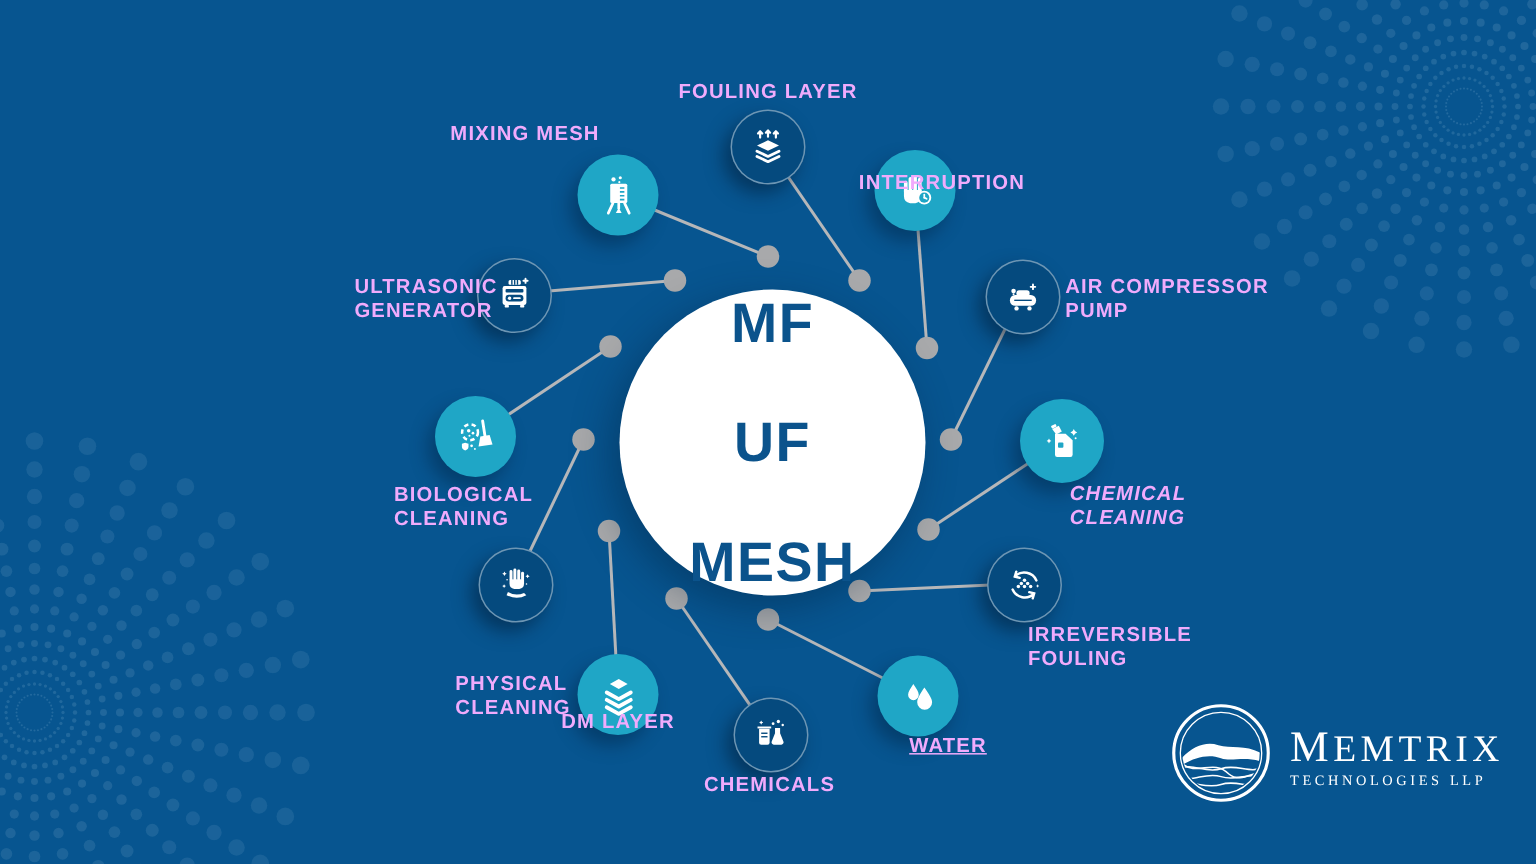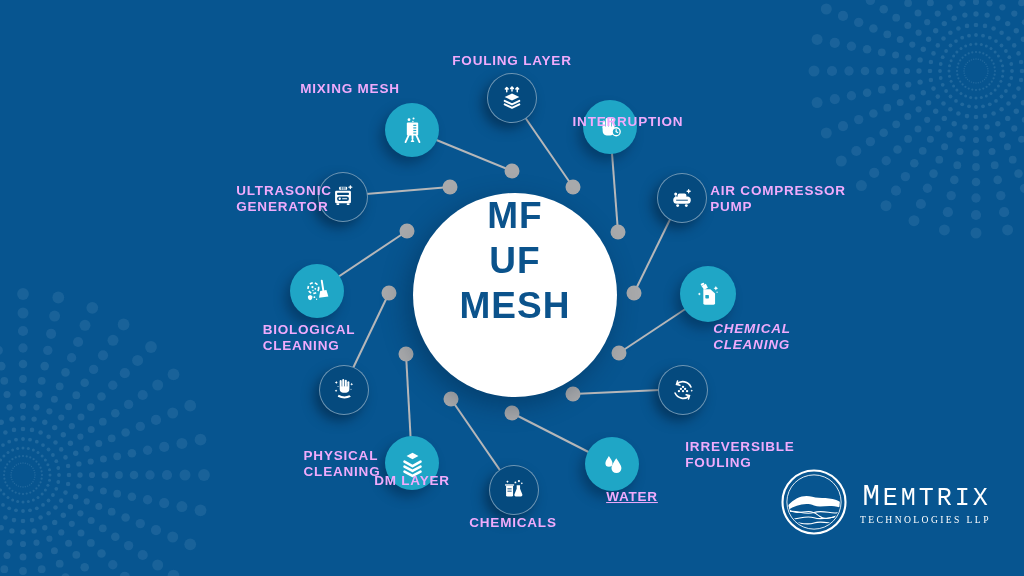--- a/index.html
+++ b/index.html
@@ -13,21 +13,21 @@
   }
   #decor-layer,#link-layer{
     position:absolute;left:0;top:0;width:1024px;height:576px;
   }
   #decor-layer{z-index:0;}
   #link-layer{z-index:1;}
   #center-circle{
     position:absolute;z-index:2;
     background:#ffffff;
     border-radius:50%;
-    display:flex;flex-direction:column;align-items:center;justify-content:flex-start;
+    display:flex;flex-direction:column;align-items:center;justify-content:space-between;
     box-shadow:-6px 8px 26px rgba(2,28,56,.38);
   }
   .center-line{
     font-weight:bold;
     font-size:37px;
     letter-spacing:1px;
     line-height:1.22;
     color:#0b538c;
     text-align:center;
   }
@@ -55,26 +55,25 @@
     line-height:1.18;
     text-align:left;
     white-space:pre-line;
   }
   #logo{
     position:absolute;z-index:2;
     left:779px;top:467px;
     display:flex;align-items:center;gap:11px;
   }
   #logo-name{
-    font-family:Liberation Mono, monospace;
+    font-family:Liberation Serif, serif;
     color:#ffffff;
     font-size:25px;
     letter-spacing:3px;
     line-height:1;
-    text-align:right;
   }
   #logo-name::first-letter{font-size:29px;}
   #logo-sub{
     font-family:"Liberation Serif", serif;
     color:#ffffff;
     font-size:9.6px;
     letter-spacing:2.4px;
     margin-top:3px;
     line-height:1;
   }
@@ -811,21 +810,21 @@
               <circle cx="10.2" cy="11.1" r="1"></circle>
               <circle cx="13.8" cy="11.1" r="1"></circle>
         <circle cx="8.5" cy="12.9" r="1"></circle>
               <circle cx="12" cy="12.9" r="1"></circle>
               <circle cx="15.5" cy="12.9" r="1"></circle>
       </g>
       <path d="M19.5 11.6 Q 19.7 12.4 20.5 12.6 Q 19.7 12.799999999999999 19.5 13.6 Q 19.3 12.799999999999999 18.5 12.6 Q 19.3 12.4 19.5 11.6 Z" fill="#fff"></path>
           </svg>
         </span>
       </div>
-      <div class="node-label" style="left: 740px; top: 431px; margin-top: 24px;">IRREVERSIBLE
+      <div class="node-label" style="left: 740px; top: 431px;">IRREVERSIBLE
 FOULING</div>
       <div class="node-circle teal" style="left: 585px; top: 437px; width: 54px; height: 54px;">
         <span style="display:flex">
           <svg viewBox="0 0 24 24" width="31" height="31">
       <path d="M9.2 5.4 C7.7 7.8 6.5 9.5 6.5 11 a2.75 2.75 0 0 0 5.5 0 C12 9.5 10.8 7.8 9.2 5.4 Z" fill="#fff"></path>
       <path d="M14.9 7.2 C12.7 10.6 11.2 12.9 11.2 14.8 a3.85 3.85 0 0 0 7.7 0 C18.9 12.9 17.2 10.6 14.9 7.2 Z" fill="#fff"></path>
           </svg>
         </span>
       </div>
       <div class="node-label" style="left: 632px; top: 497px; text-decoration: underline;">WATER</div>

